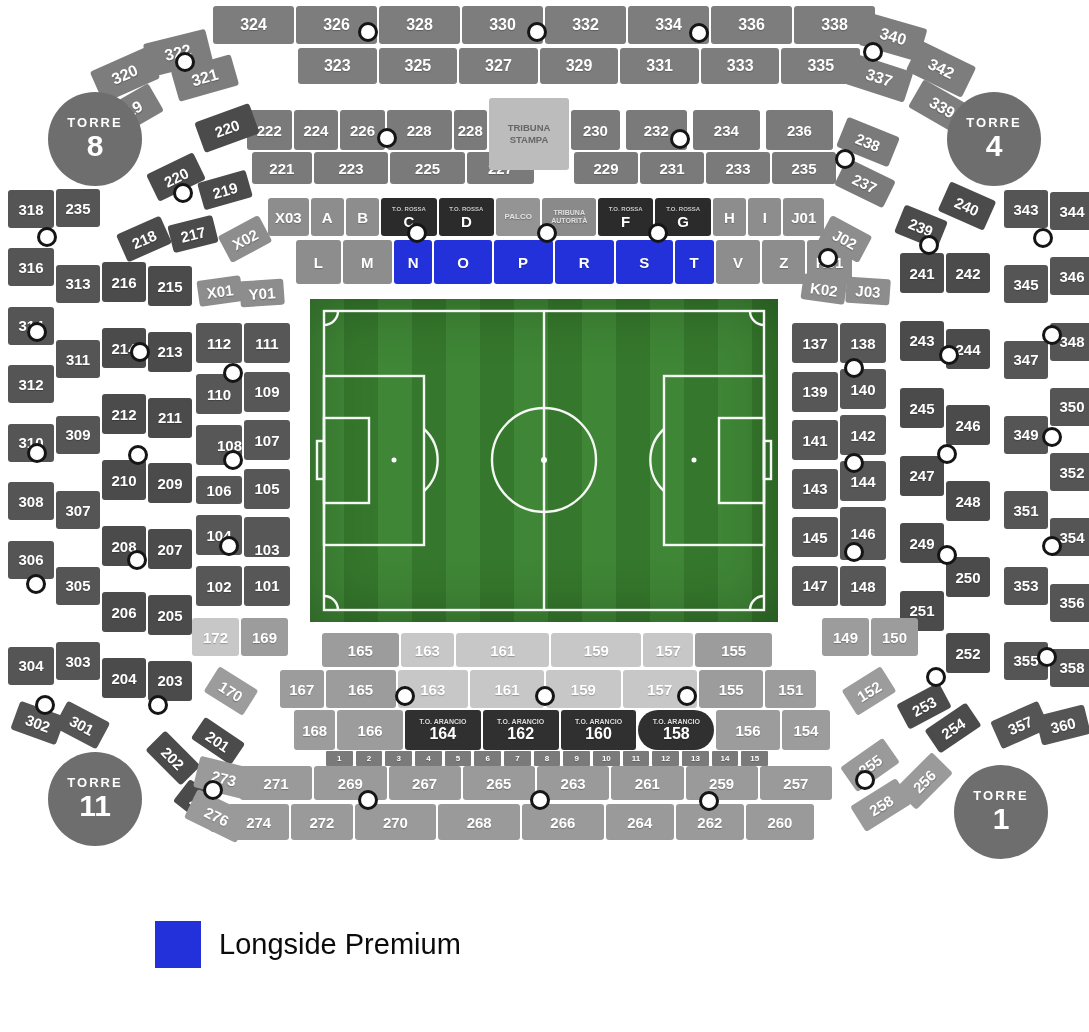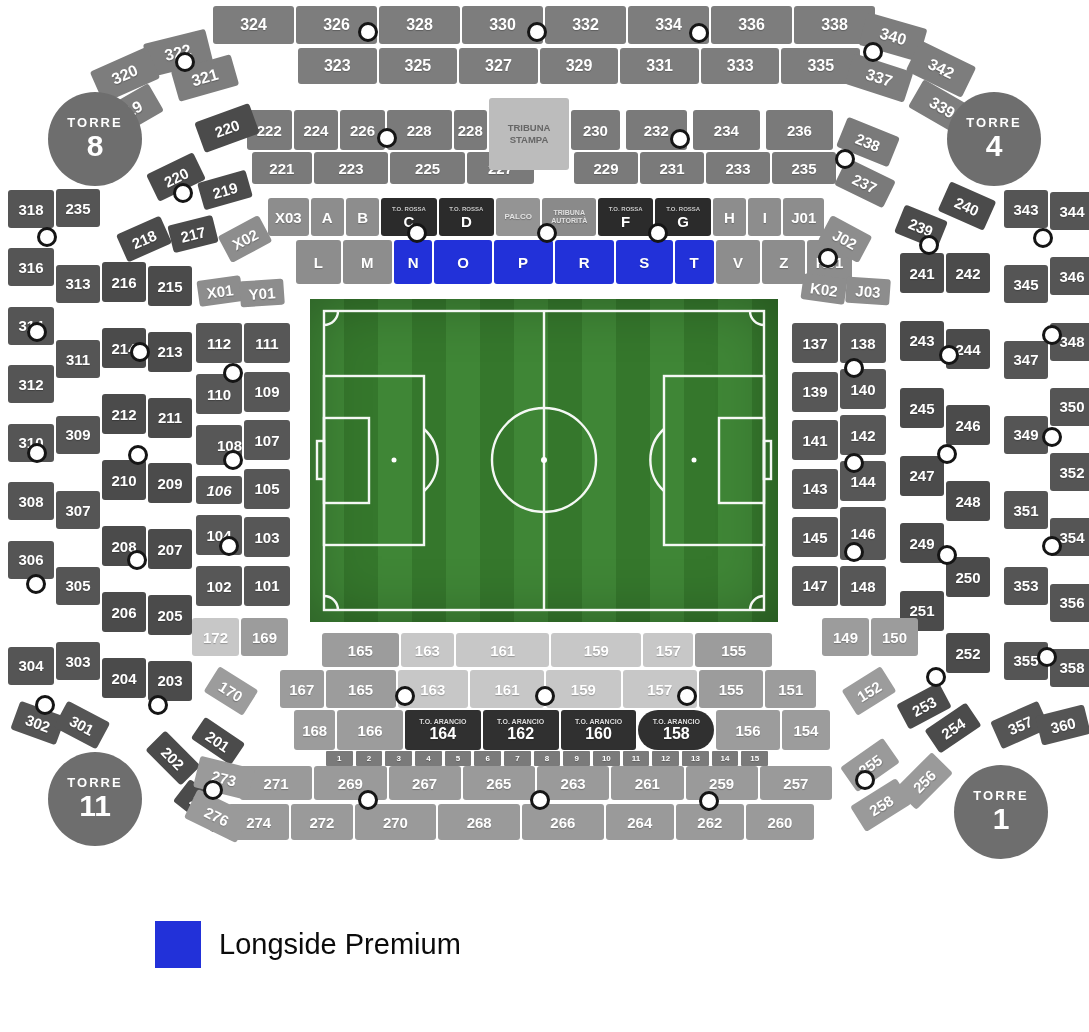--- a/index.html
+++ b/index.html
@@ -294,21 +294,21 @@
     <div class="srow scol" style="left: 196px; top: 323px; width: 46px; height: 283px;">
       <div class="cell s-tier1" style="height: 40px; flex: 0 0 auto;">
         <span class="lbl">112</span>
       </div>
       <div class="cell s-tier1" style="height: 40px; flex: 0 0 auto;">
         <span class="lbl">110</span>
       </div>
       <div class="cell s-tier1" style="height: 40px; flex: 0 0 auto; padding-left: 21px;">
         <span class="lbl">108</span>
       </div>
-      <div class="cell s-tier1" style="height: 28px; flex: 0 0 auto; font-style: italic;">
+      <div class="cell s-tier1" style="height: 28px; flex: 0 0 auto;">
         <span class="lbl">106</span>
       </div>
       <div class="cell s-tier1" style="height: 40px; flex: 0 0 auto;">
         <span class="lbl">104</span>
       </div>
       <div class="cell s-tier1" style="height: 40px; flex: 0 0 auto;">
         <span class="lbl">102</span>
       </div>
     </div>
     <div class="srow scol" style="left: 244px; top: 323px; width: 46px; height: 283px;">
@@ -317,21 +317,21 @@
       </div>
       <div class="cell s-tier1" style="height: 40px; flex: 0 0 auto;">
         <span class="lbl">109</span>
       </div>
       <div class="cell s-tier1" style="height: 40px; flex: 0 0 auto;">
         <span class="lbl">107</span>
       </div>
       <div class="cell s-tier1" style="height: 40px; flex: 0 0 auto;">
         <span class="lbl">105</span>
       </div>
-      <div class="cell s-tier1" style="height: 40px; flex: 0 0 auto;">
+      <div class="cell s-tier1" style="height: 40px; flex: 0 0 auto; justify-content: flex-end;">
         <span class="lbl">103</span>
       </div>
       <div class="cell s-tier1" style="height: 40px; flex: 0 0 auto;">
         <span class="lbl">101</span>
       </div>
     </div>
     <div class="srow scol" style="left: 792px; top: 323px; width: 46px; height: 283px;">
       <div class="cell s-tier1" style="height: 40px; flex: 0 0 auto;">
         <span class="lbl">137</span>
       </div>

